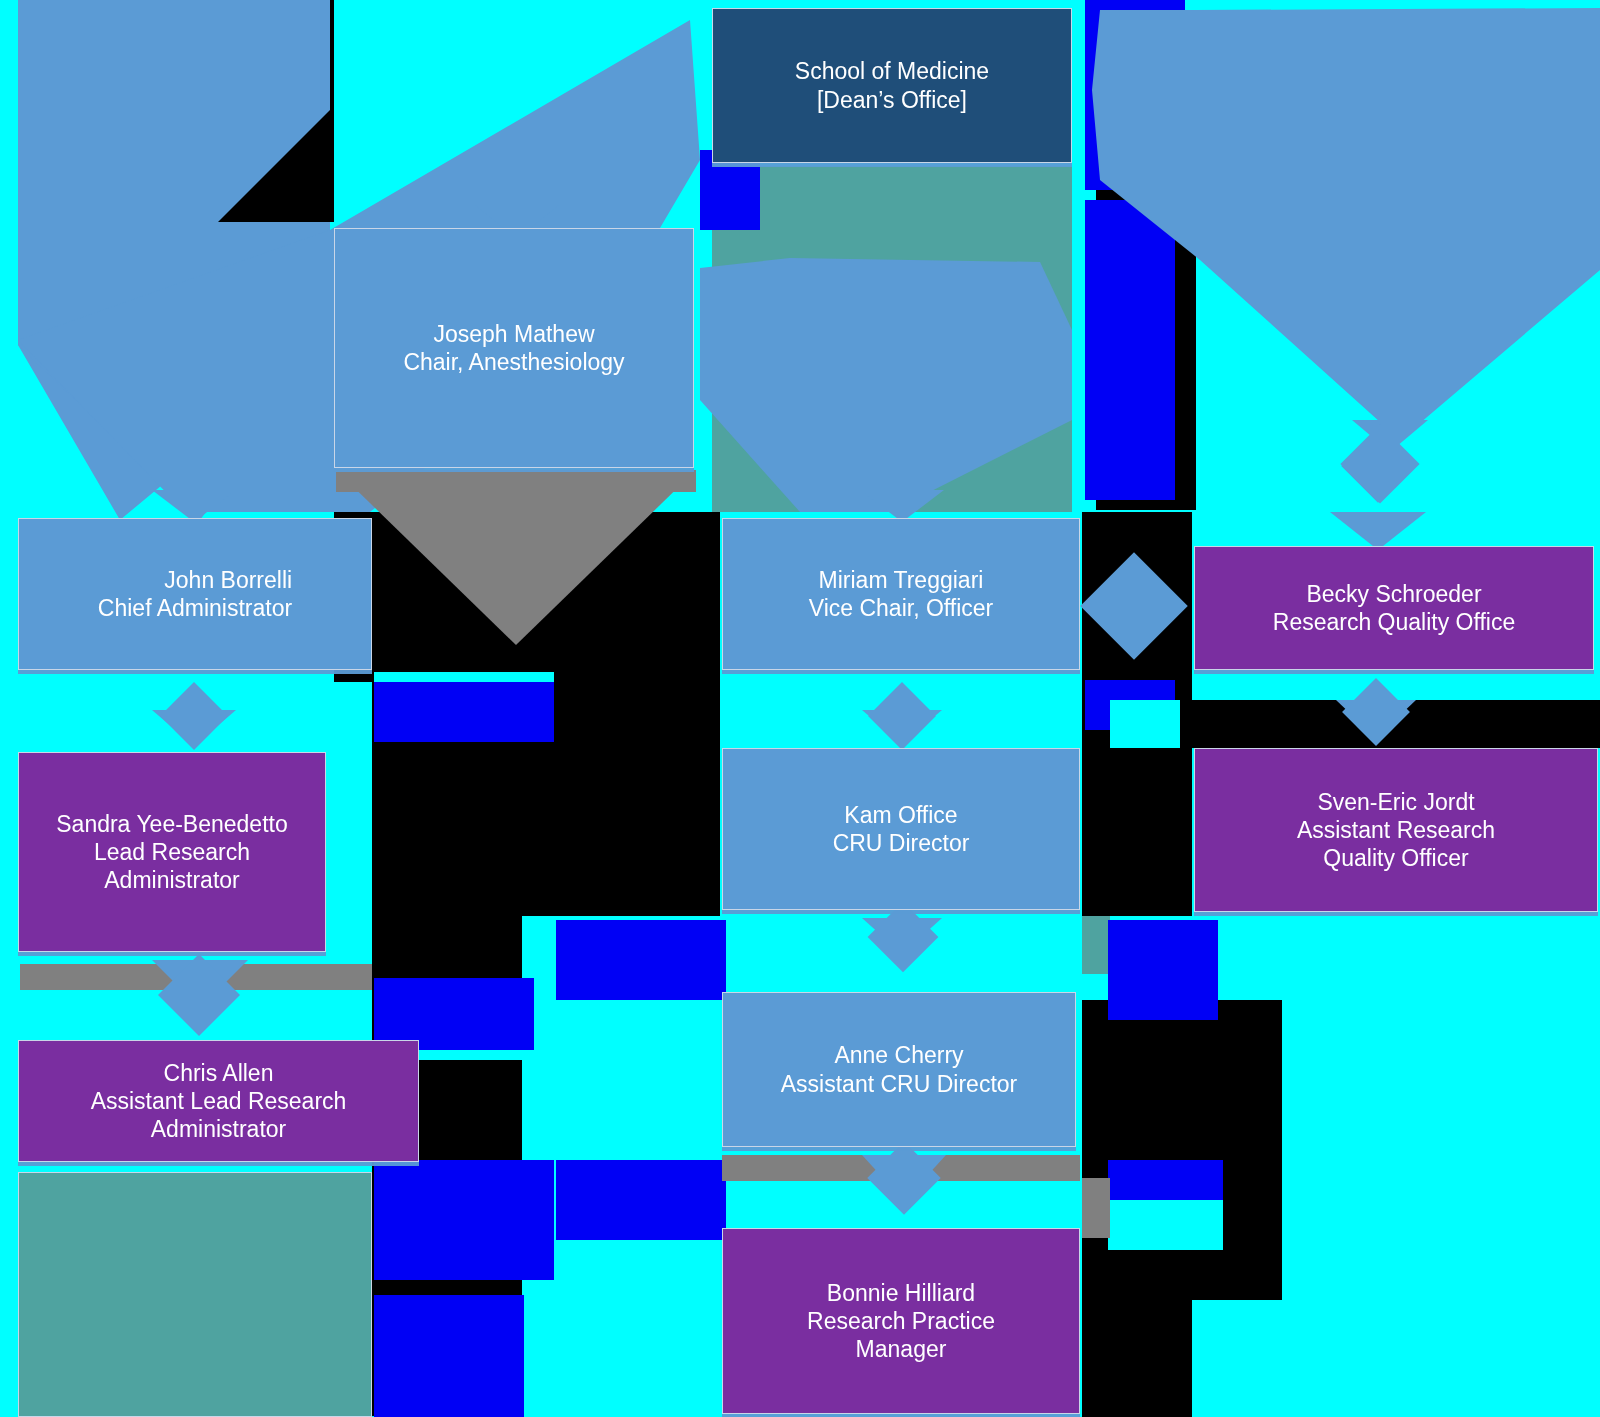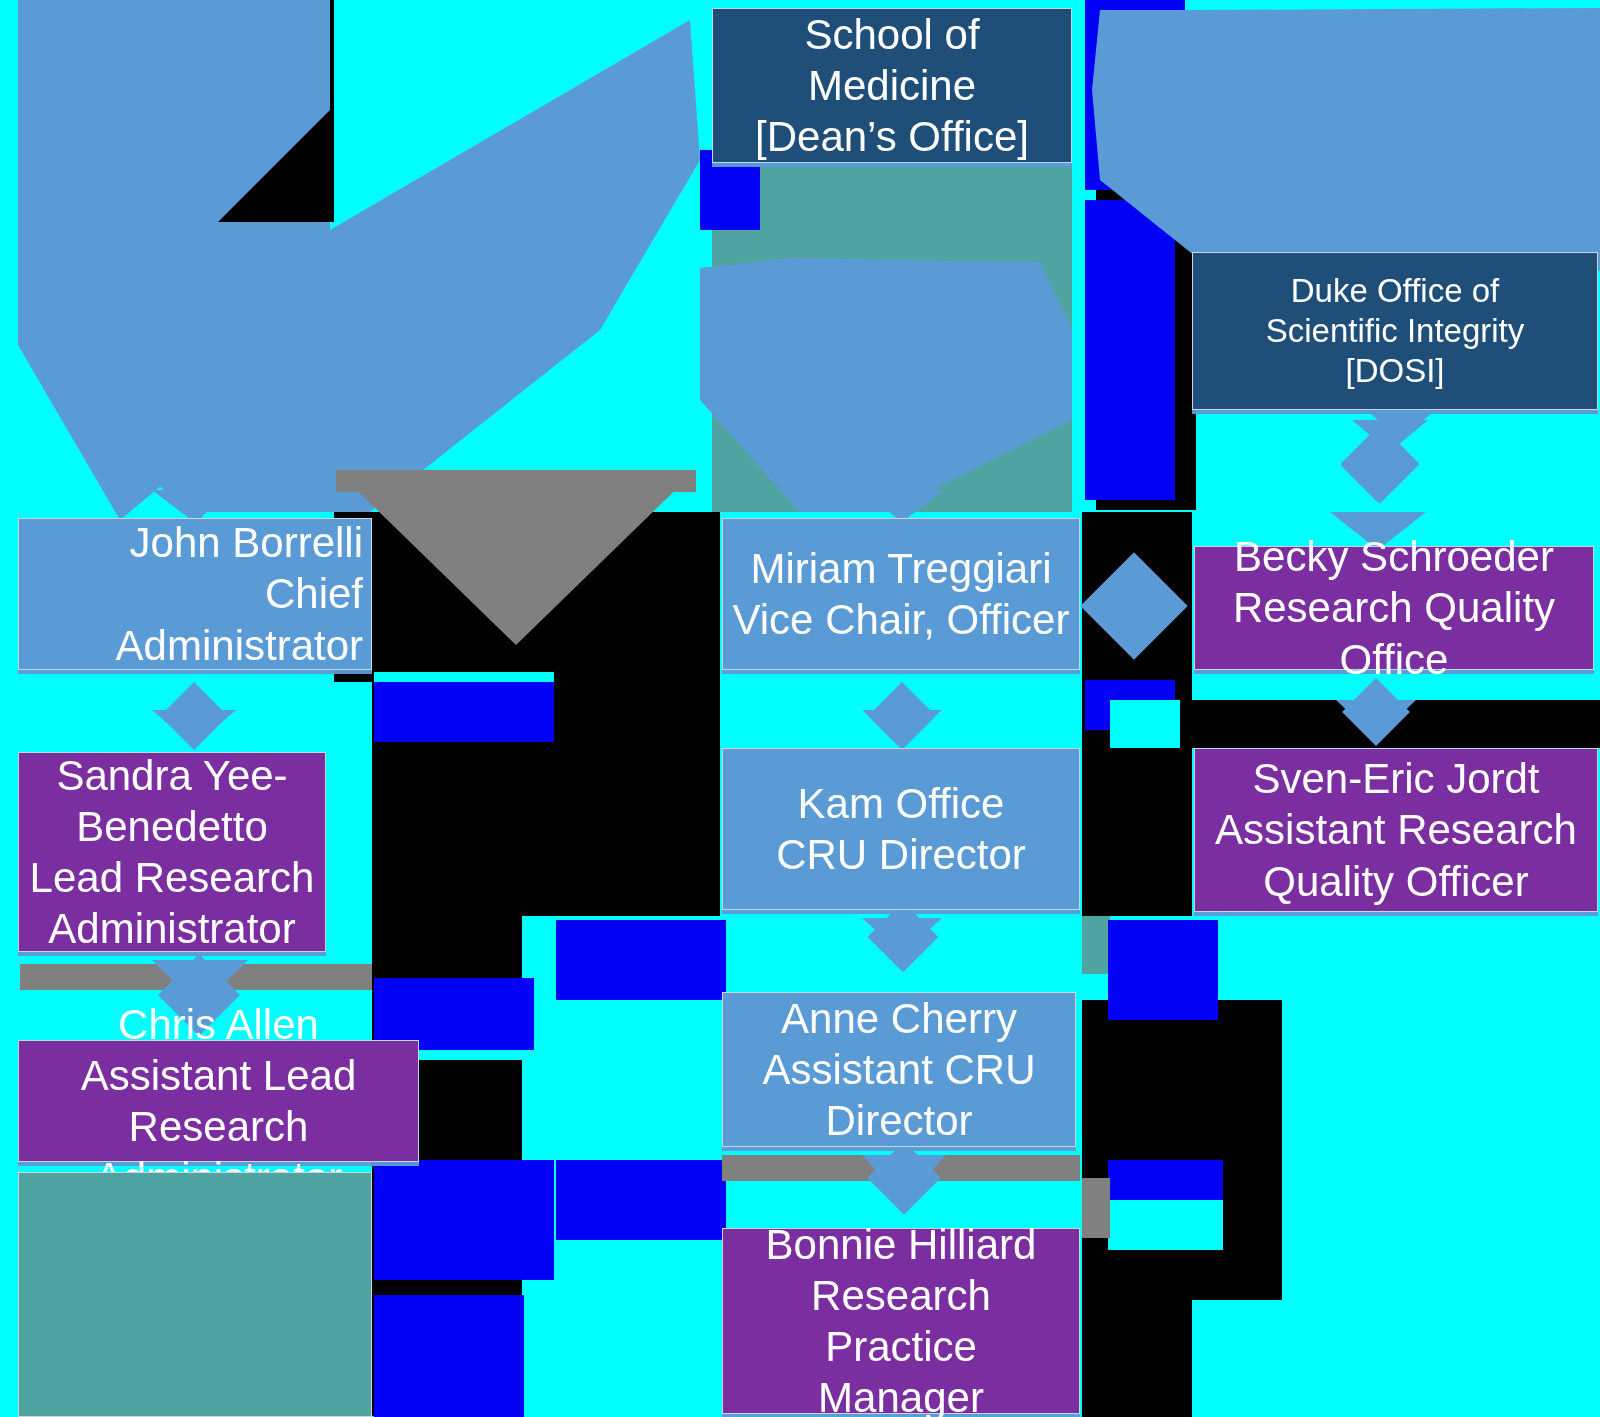--- a/index.html
+++ b/index.html
@@ -52,21 +52,21 @@
     line-height:1.22;
     box-shadow:0 4px 0 0 rgba(91,155,213,.95);
     z-index:6;
   }
   .node .txt{padding:0 8px;white-space:pre-line;}
   .navy{background:#1F4E79;}
   .steelbox{background:#5B9BD5;}
   .purple{background:#7A2EA0;}
   .tealbox{background:#4FA3A0;}
 
-  .fs34{font-size:42px;}
+  .fs34{font-size:23px;}
   .fs33{font-size:33px;}
 </style>
 </head>
 <body>
 
 <div id="stage">
 
   <div class="bg cyan" style="left:0;top:0;width:1600px;height:1417px;"></div>
 
   <div class="bg black" style="left:218px;top:0;width:116px;height:222px;"></div>
@@ -139,26 +139,25 @@
   <div class="diamond" style="left:170px;top:966px;width:58px;height:58px;"></div>
   <div class="diamond" style="left:878px;top:912px;width:50px;height:50px;"></div>
   <div class="diamond" style="left:878px;top:1152px;width:52px;height:52px;"></div>
   <div class="diamond" style="left:1352px;top:436px;width:56px;height:56px;"></div>
 
   <div class="node navy fs34" style="left:712px;top:8px;width:360px;height:155px;">
     <span class="txt">School of Medicine
 [Dean’s Office]</span>
   </div>
 
-  <div class="node navy fs33" style="left:1192px;top:252px;width:406px;height:158px;">
-    <span class="txt">Duke Office of
-Scientific Integrity
-[DOSI]</span>
-  </div>
-
+
+  <div class="node steelbox fs34" style="left:334px;top:228px;width:360px;height:240px;">
+    <span class="txt">Joseph Mathew
+Chair, Anesthesiology</span>
+  </div>
 
   <div class="node steelbox fs34" style="left:18px;top:518px;width:354px;height:152px;text-align:right;">
     <span class="txt">John Borrelli
 Chief Administrator</span>
   </div>
 
   <div class="node steelbox fs34" style="left:722px;top:518px;width:358px;height:152px;">
     <span class="txt">Miriam Treggiari
 Vice Chair, Officer</span>
   </div>

